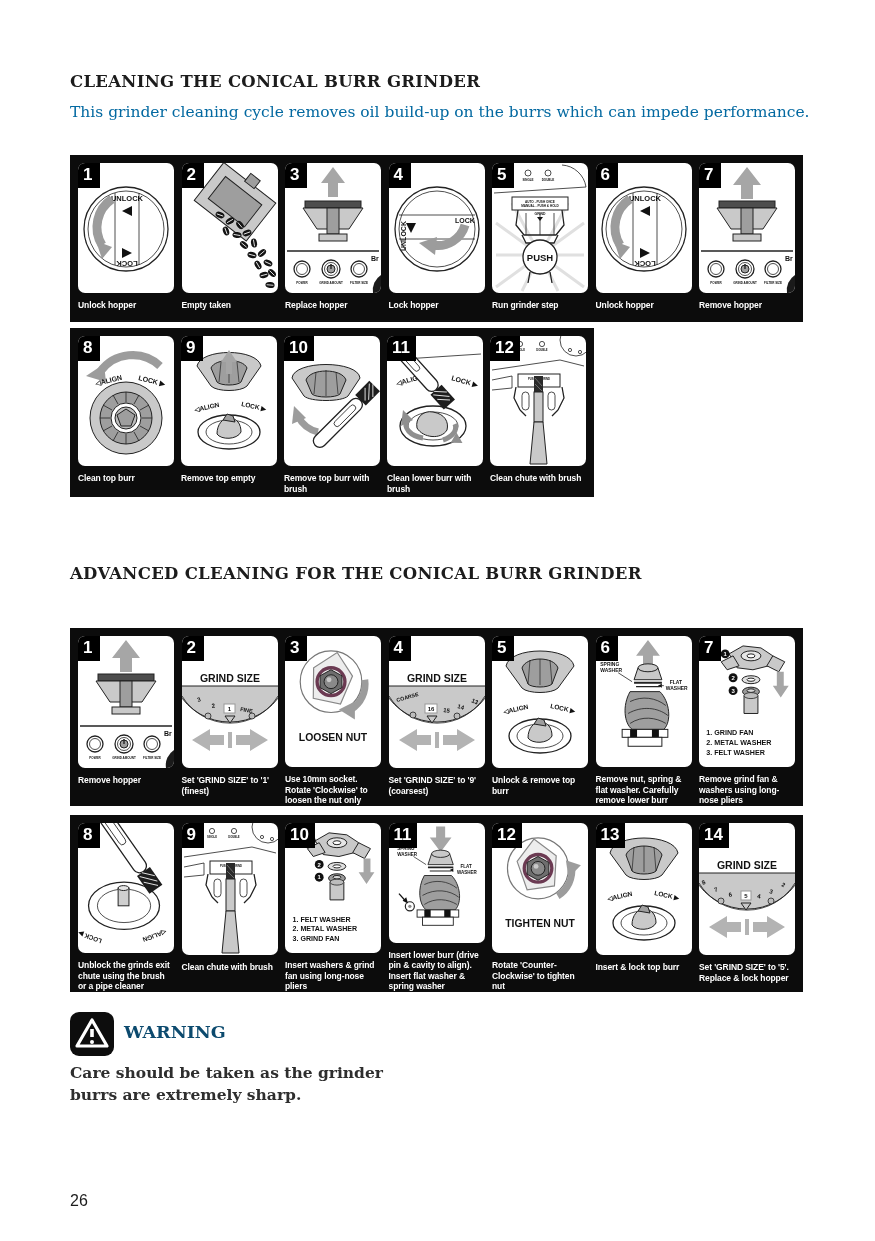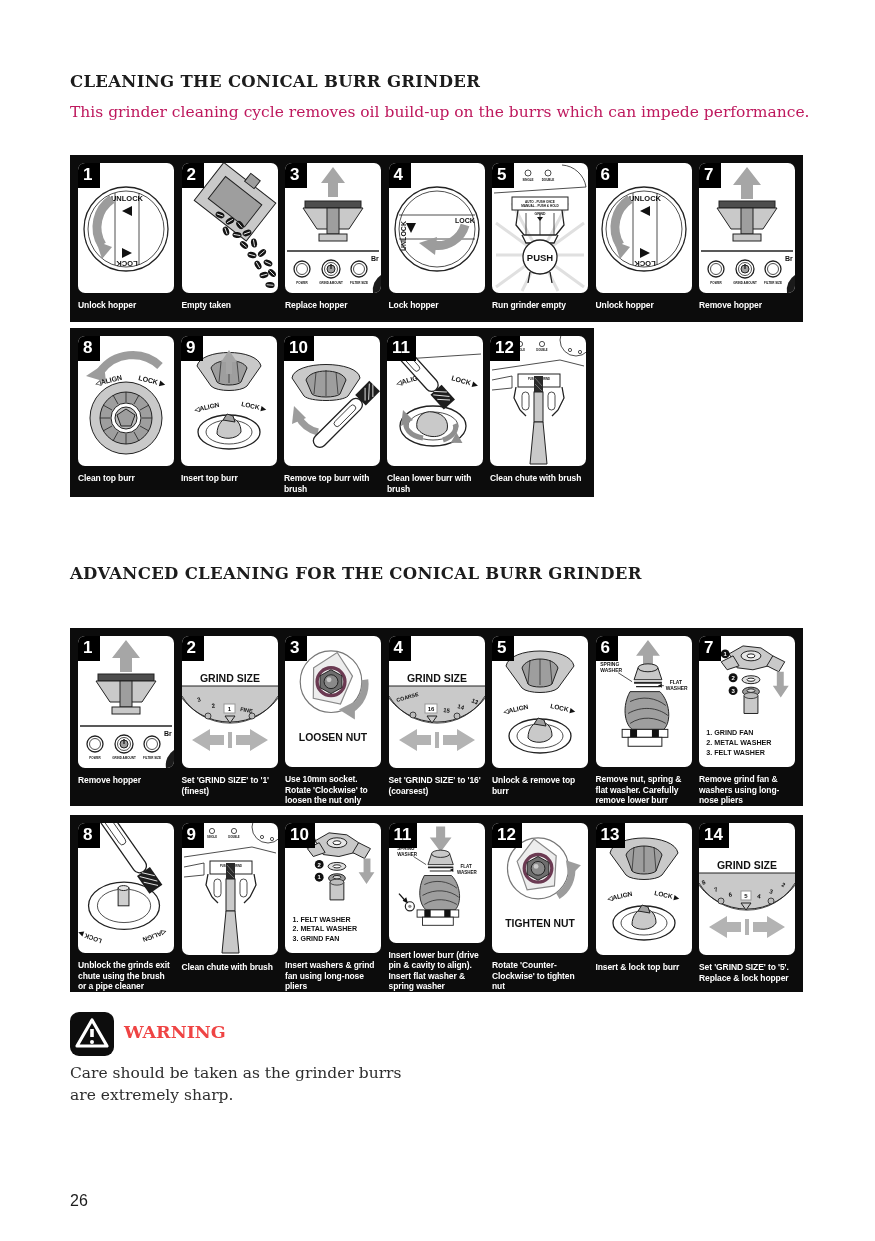--- a/index.html
+++ b/index.html
@@ -1,37 +1,37 @@
 <!DOCTYPE html>
 <html><head>
 <meta charset="utf-8">
 <style>
   html,body{margin:0;padding:0;background:#e8e8e8;}
   .page{position:relative;width:875px;height:1241px;background:#ffffff;margin:0 auto;
         font-family:"Liberation Sans",sans-serif;overflow:hidden;}
   .h1{position:absolute;left:70px;font-family:"DejaVu Serif",serif;font-weight:bold;
       font-size:16.5px;letter-spacing:.3px;color:#1c1c1c;}
   .intro{position:absolute;left:70px;font-family:"DejaVu Serif",serif;font-size:15.5px;
-      color:#be185d;}
+      color:#0369a1;}
   .strip{position:absolute;left:70px;background:#0c0c0c;display:flex;
       justify-content:space-between;padding:8px 8px 0 8px;box-sizing:border-box;}
   .col{width:96px;display:flex;flex-direction:column;}
   .card{position:relative;width:96px;background:#ffffff;border-radius:7px;overflow:hidden;}
   .card.h1s{height:130px;} .card.h2s{height:132px;}
   .card svg{position:absolute;left:0;top:0;width:100%;height:100%;}
   .badge{position:absolute;top:0;left:0;background:#000;color:#fff;font-weight:bold;
       font-size:17px;line-height:1;padding:3px 6px 5px 5px;min-width:11px;}
   .caption{color:#fff;font-size:8.5px;font-weight:bold;line-height:1.25;margin-top:7px;
       letter-spacing:-.1px;}
   .warn-icon{position:absolute;left:70px;top:1012px;width:44px;height:44px;background:#0d0d0d;
       border-radius:9px;}
   .warn-label{position:absolute;left:124px;top:1022px;font-family:"DejaVu Serif",serif;
-      font-weight:bold;font-size:17.5px;color:#ef4444;}
+      font-weight:bold;font-size:17.5px;color:#0c4a6e;}
   .warn-text{position:absolute;left:70px;top:1062px;width:350px;font-family:"DejaVu Serif",serif;
-      font-size:15.5px;line-height:1.45;color:#2e2e2e;}
+      font-size:15.5px;line-height:1.45;color:#2e2e2e;font-weight:bold;}
   .page-num{position:absolute;left:70px;top:1192px;font-size:16px;color:#1c1c1c;}
   
   .ol{fill:none;stroke:#222;stroke-width:1.3;}
   .thin{fill:none;stroke:#222;stroke-width:.8;}
   .g1{fill:#c9c9c9;stroke:#222;stroke-width:1;}
   .g2{fill:#9e9e9e;stroke:#222;stroke-width:1;}
   .g3{fill:#6e6e6e;stroke:#222;stroke-width:1;}
   .ga{fill:#a6a6a6;}
   .gl{fill:#bdbdbd;}
   text{font-family:"Liberation Sans",sans-serif;fill:#111;}
@@ -181,21 +181,21 @@
         <line class="thin" x1="34" y1="50" x2="34" y2="72"></line>
             <line class="thin" x1="48" y1="50" x2="48" y2="72"></line>
             <line class="thin" x1="62" y1="50" x2="62" y2="72"></line>
         <path class="ol" d="M30 72 L34 80 L62 80 L66 72"></path>
         <circle cx="48" cy="94" r="17" fill="#fff" stroke="#222" stroke-width="1.3"></circle>
         <text class="tb" x="48" y="98" font-size="9.5" text-anchor="middle">PUSH</text>
         <path class="ol" d="M38 109 L36 120 M58 109 L60 120"></path>
       </svg>
       <div class="badge">5</div>
     </div>
-        <div class="caption">Run grinder empty</div>
+        <div class="caption">Run grinder step</div>
       </div>
 
     <div class="col">
         <div class="card h1s">
       <svg viewBox="0 0 96 130">
         <circle class="ol" cx="48" cy="66" r="42"></circle>
             <circle class="thin" cx="48" cy="66" r="38"></circle>
         <line class="thin" x1="37" y1="30" x2="37" y2="102"></line>
             <line class="thin" x1="61" y1="30" x2="61" y2="102"></line>
         <text class="tb" x="49" y="38" font-size="7.5" text-anchor="middle">UNLOCK</text>
@@ -288,21 +288,21 @@
         <polygon class="ga" points="48,14 40,26 45,26 45,38 51,38 51,26 56,26"></polygon>
         <text class="tb" font-size="6.5" transform="translate(14 76) rotate(-12)">◁ALIGN</text>
         <text class="tb" font-size="6.5" transform="translate(60 70) rotate(12)">LOCK ▶</text>
         <ellipse class="ol" cx="48" cy="96" rx="31" ry="17"></ellipse>
         <ellipse class="thin" cx="48" cy="96" rx="23" ry="12"></ellipse>
         <path class="g1" d="M36 98 C36 88 42 82 48 82 C56 82 60 88 60 96 C56 104 40 104 36 98 Z"></path>
         <path class="g2" d="M42 84 L46 78 L52 80 L54 86 Z"></path>
       </svg>
       <div class="badge">9</div>
     </div>
-        <div class="caption">Insert top burr</div>
+        <div class="caption">Remove top empty</div>
       </div>
 
     <div class="col">
         <div class="card h1s">
       <svg viewBox="0 0 96 130">
         <path class="g1" d="M8 42 C10 24 74 24 76 42 L64 60 C58 66 26 66 20 60 Z"></path>
         <path class="g2" d="M22 44 C26 32 58 32 62 44 L56 58 C52 62 32 62 28 58 Z"></path>
         <g stroke="#222" stroke-width=".7">
               <line x1="32" y1="36" x2="30" y2="58"></line>
               <line x1="42" y1="34" x2="42" y2="60"></line>
@@ -475,21 +475,21 @@
         <text class="tb" font-size="6" transform="translate(54 76) rotate(8)">15</text>
         <text class="tb" font-size="6" transform="translate(68 72) rotate(16)">14</text>
         <text class="tb" font-size="6" transform="translate(82 66) rotate(24)">13</text>
         <polygon class="g1" points="38,80 48,80 43,87"></polygon>
         <polygon fill="#b3b3b3" points="10,104 28,93 28,99 42,99 42,109 28,109 28,115"></polygon>
         <polygon fill="#b3b3b3" points="86,104 68,93 68,99 54,99 54,109 68,109 68,115"></polygon>
         <rect x="46" y="96" width="4" height="16" fill="#b3b3b3"></rect>
       </svg>
       <div class="badge">4</div>
     </div>
-        <div class="caption">Set 'GRIND SIZE' to '16' (coarsest)</div>
+        <div class="caption">Set 'GRIND SIZE' to '9' (coarsest)</div>
       </div>
 
     <div class="col">
         <div class="card h2s">
       <svg viewBox="0 0 96 132">
         <path class="g1" d="M14 30 C18 10 78 10 82 30 L66 52 C60 58 36 58 30 52 Z"></path>
         <path class="g2" d="M30 32 C34 20 62 20 66 32 L60 48 C56 52 40 52 36 48 Z"></path>
         <g stroke="#222" stroke-width=".7">
               <line x1="38" y1="24" x2="36" y2="48"></line>
               <line x1="48" y1="23" x2="48" y2="49"></line>

